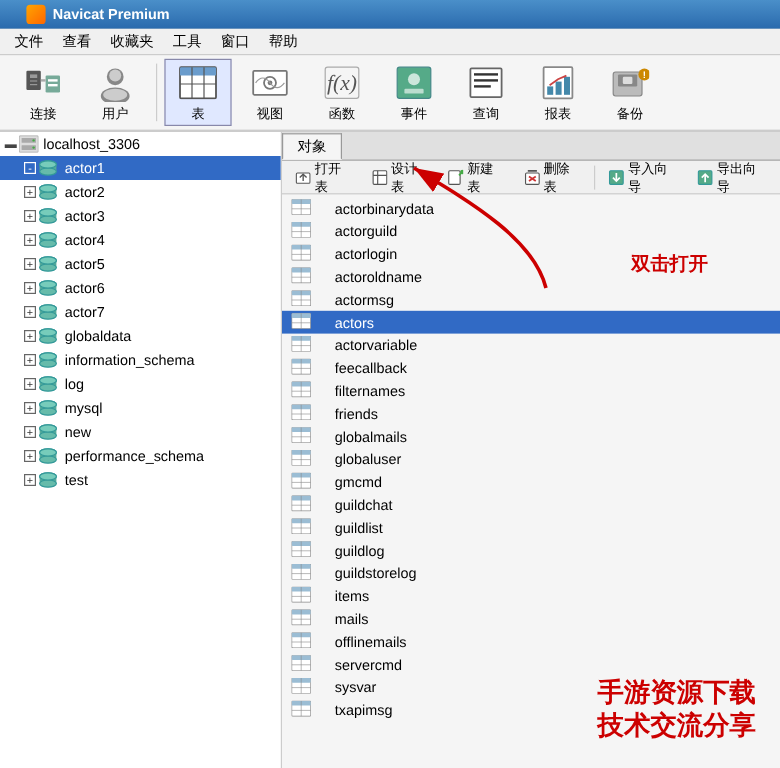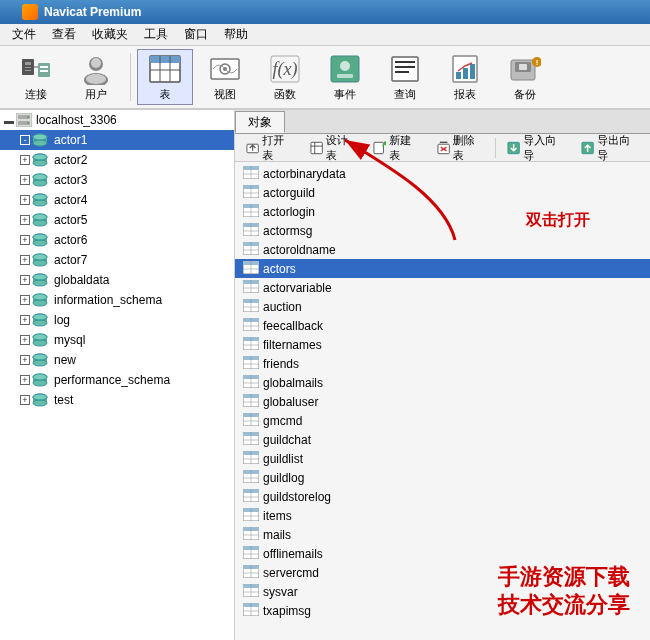--- a/index.html
+++ b/index.html
@@ -197,21 +197,21 @@
       flex: 1;
       padding: 2px 0;
     }
     .table-list-item {
       display: flex;
       align-items: center;
       padding: 2px 8px;
       cursor: pointer;
       font-size: 12px;
       height: 19px;
-      gap: 4px;
+      gap: 20px;
     }
     .table-list-item.selected {
       background: #316ac5;
       color: #ffffff;
     }
 
     
     .dbl-click-text {
       position: absolute;
       right: 60px;
@@ -666,57 +666,48 @@
   </svg></span>
             <span>actorlogin</span>
           </div>
           <div class="table-list-item">
             <span><svg width="16" height="13" viewBox="0 0 16 13">
     <rect x="0" y="0" width="16" height="13" rx="1" fill="#fff" stroke="#888" stroke-width="1"></rect>
     <rect x="0" y="0" width="16" height="4" rx="1" fill="#9bbdd4"></rect>
     <line x1="0" y1="8" x2="16" y2="8" stroke="#888" stroke-width="0.5"></line>
     <line x1="8" y1="0" x2="8" y2="13" stroke="#888" stroke-width="0.5"></line>
   </svg></span>
+            <span>actoroldname</span>
+          </div>
+          <div class="table-list-item">
+            <span><svg width="16" height="13" viewBox="0 0 16 13">
+    <rect x="0" y="0" width="16" height="13" rx="1" fill="#fff" stroke="#888" stroke-width="1"></rect>
+    <rect x="0" y="0" width="16" height="4" rx="1" fill="#9bbdd4"></rect>
+    <line x1="0" y1="8" x2="16" y2="8" stroke="#888" stroke-width="0.5"></line>
+    <line x1="8" y1="0" x2="8" y2="13" stroke="#888" stroke-width="0.5"></line>
+  </svg></span>
             <span>actormsg</span>
           </div>
-          <div class="table-list-item">
-            <span><svg width="16" height="13" viewBox="0 0 16 13">
-    <rect x="0" y="0" width="16" height="13" rx="1" fill="#fff" stroke="#888" stroke-width="1"></rect>
-    <rect x="0" y="0" width="16" height="4" rx="1" fill="#9bbdd4"></rect>
-    <line x1="0" y1="8" x2="16" y2="8" stroke="#888" stroke-width="0.5"></line>
-    <line x1="8" y1="0" x2="8" y2="13" stroke="#888" stroke-width="0.5"></line>
-  </svg></span>
-            <span>actoroldname</span>
-          </div>
           <div class="table-list-item selected">
             <span><svg width="16" height="13" viewBox="0 0 16 13">
     <rect x="0" y="0" width="16" height="13" rx="1" fill="#fff" stroke="#888" stroke-width="1"></rect>
     <rect x="0" y="0" width="16" height="4" rx="1" fill="#9bbdd4"></rect>
     <line x1="0" y1="8" x2="16" y2="8" stroke="#888" stroke-width="0.5"></line>
     <line x1="8" y1="0" x2="8" y2="13" stroke="#888" stroke-width="0.5"></line>
   </svg></span>
             <span>actors</span>
           </div>
           <div class="table-list-item">
             <span><svg width="16" height="13" viewBox="0 0 16 13">
     <rect x="0" y="0" width="16" height="13" rx="1" fill="#fff" stroke="#888" stroke-width="1"></rect>
     <rect x="0" y="0" width="16" height="4" rx="1" fill="#9bbdd4"></rect>
     <line x1="0" y1="8" x2="16" y2="8" stroke="#888" stroke-width="0.5"></line>
     <line x1="8" y1="0" x2="8" y2="13" stroke="#888" stroke-width="0.5"></line>
   </svg></span>
             <span>actorvariable</span>
-          </div>
-          <div class="table-list-item">
-            <span><svg width="16" height="13" viewBox="0 0 16 13">
-    <rect x="0" y="0" width="16" height="13" rx="1" fill="#fff" stroke="#888" stroke-width="1"></rect>
-    <rect x="0" y="0" width="16" height="4" rx="1" fill="#9bbdd4"></rect>
-    <line x1="0" y1="8" x2="16" y2="8" stroke="#888" stroke-width="0.5"></line>
-    <line x1="8" y1="0" x2="8" y2="13" stroke="#888" stroke-width="0.5"></line>
-  </svg></span>
-            <span>auction</span>
           </div>
           <div class="table-list-item">
             <span><svg width="16" height="13" viewBox="0 0 16 13">
     <rect x="0" y="0" width="16" height="13" rx="1" fill="#fff" stroke="#888" stroke-width="1"></rect>
     <rect x="0" y="0" width="16" height="4" rx="1" fill="#9bbdd4"></rect>
     <line x1="0" y1="8" x2="16" y2="8" stroke="#888" stroke-width="0.5"></line>
     <line x1="8" y1="0" x2="8" y2="13" stroke="#888" stroke-width="0.5"></line>
   </svg></span>
             <span>feecallback</span>
           </div>

